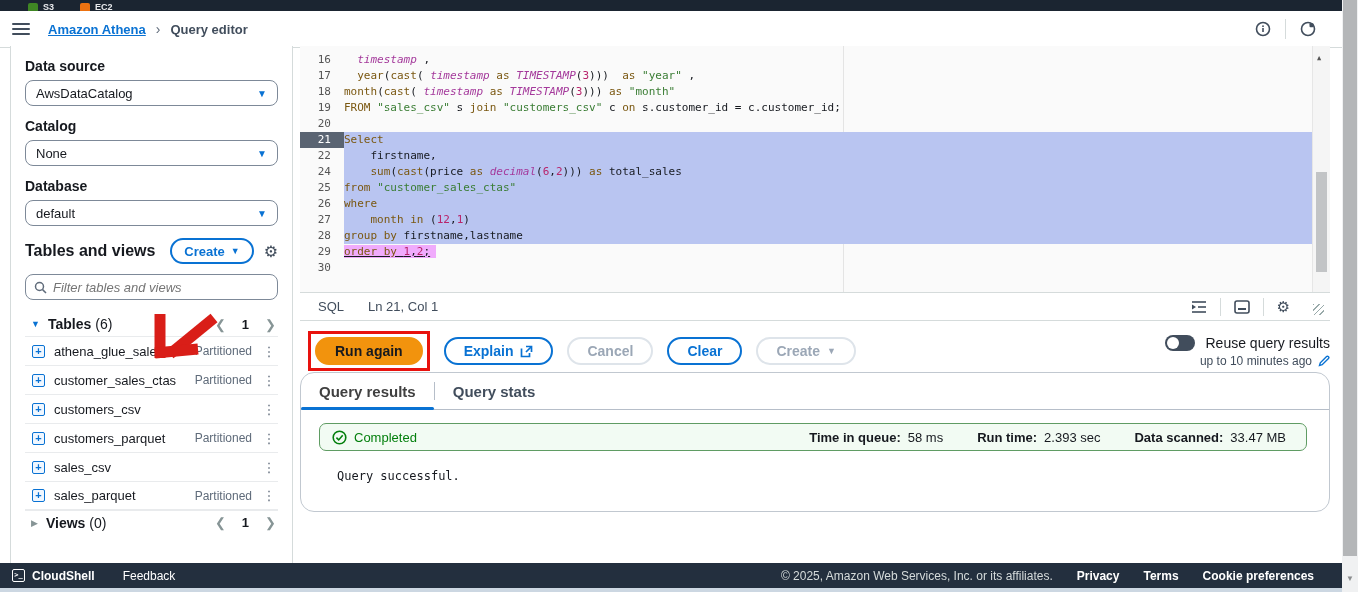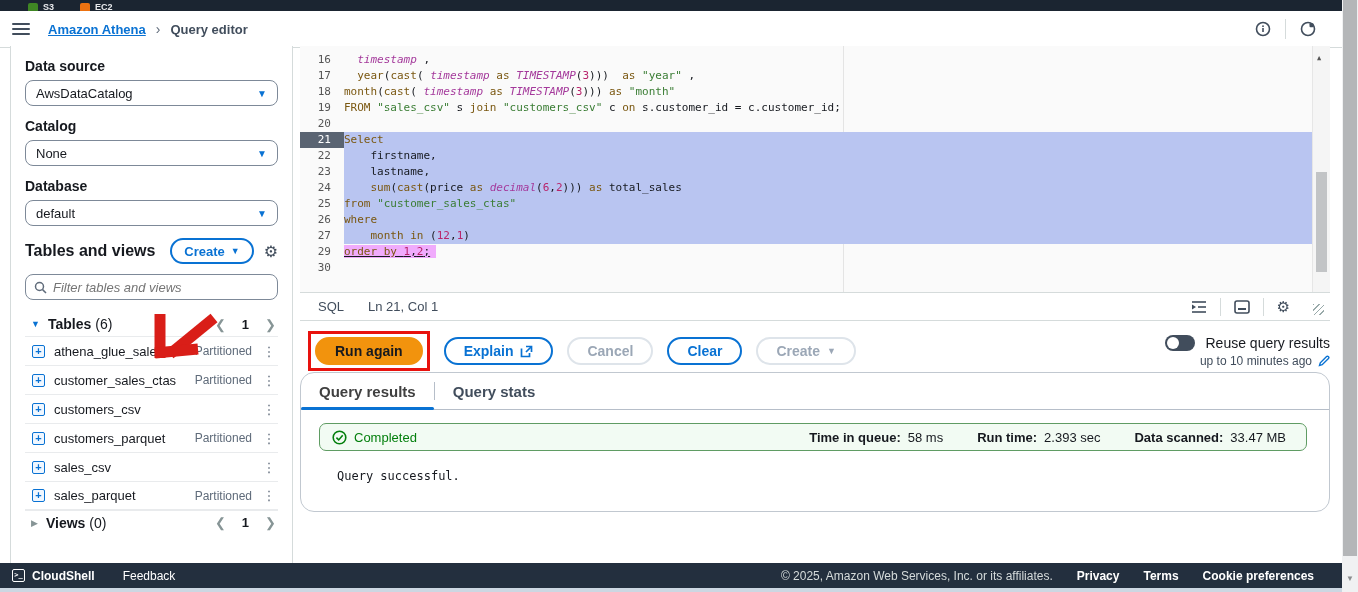--- a/index.html
+++ b/index.html
@@ -329,38 +329,38 @@
         </div>
         <div class="code-line sel-full">
           <div class="gutter active">21</div>
           <div class="code-text"><span class="tok-k">Select</span></div>
         </div>
         <div class="code-line sel-full">
           <div class="gutter">22</div>
           <div class="code-text"><span class="tok-p">    firstname,</span></div>
         </div>
         <div class="code-line sel-full">
-          <div class="gutter">23</div>
-          <div class="code-text"><span class="tok-p">    lastname,</span></div>
-        </div>
-        <div class="code-line sel-full">
           <div class="gutter">24</div>
           <div class="code-text"><span class="tok-p">    </span><span class="tok-k">sum</span><span class="tok-p">(</span><span class="tok-k">cast</span><span class="tok-p">(price </span><span class="tok-k">as</span><span class="tok-p"> </span><span class="tok-t">decimal</span><span class="tok-p">(</span><span class="tok-n">6</span><span class="tok-p">,</span><span class="tok-n">2</span><span class="tok-p">))) </span><span class="tok-k">as</span><span class="tok-p"> total_sales</span></div>
         </div>
         <div class="code-line sel-full">
           <div class="gutter">25</div>
           <div class="code-text"><span class="tok-k">from</span><span class="tok-p"> </span><span class="tok-s">"customer_sales_ctas"</span></div>
         </div>
         <div class="code-line sel-full">
           <div class="gutter">26</div>
           <div class="code-text"><span class="tok-k">where</span></div>
         </div>
         <div class="code-line sel-full">
           <div class="gutter">27</div>
           <div class="code-text"><span class="tok-p">    </span><span class="tok-k">month</span><span class="tok-p"> </span><span class="tok-k">in</span><span class="tok-p"> (</span><span class="tok-n">12</span><span class="tok-p">,</span><span class="tok-n">1</span><span class="tok-p">)</span></div>
+        </div>
+        <div class="code-line sel-full">
+          <div class="gutter">28</div>
+          <div class="code-text"><span class="tok-k">group by</span><span class="tok-p"> firstname,lastname</span></div>
         </div>
         <div class="code-line">
           <div class="gutter">29</div>
           <div class="code-text"><span class="sel-span"><span class="tok-k">order by</span><span class="tok-p"> </span><span class="tok-n">1</span><span class="tok-p">,</span><span class="tok-n">2</span><span class="tok-p">;</span></span></div>
         </div>
         <div class="code-line">
           <div class="gutter">30</div>
           <div class="code-text"></div>
         </div>
       </div>

